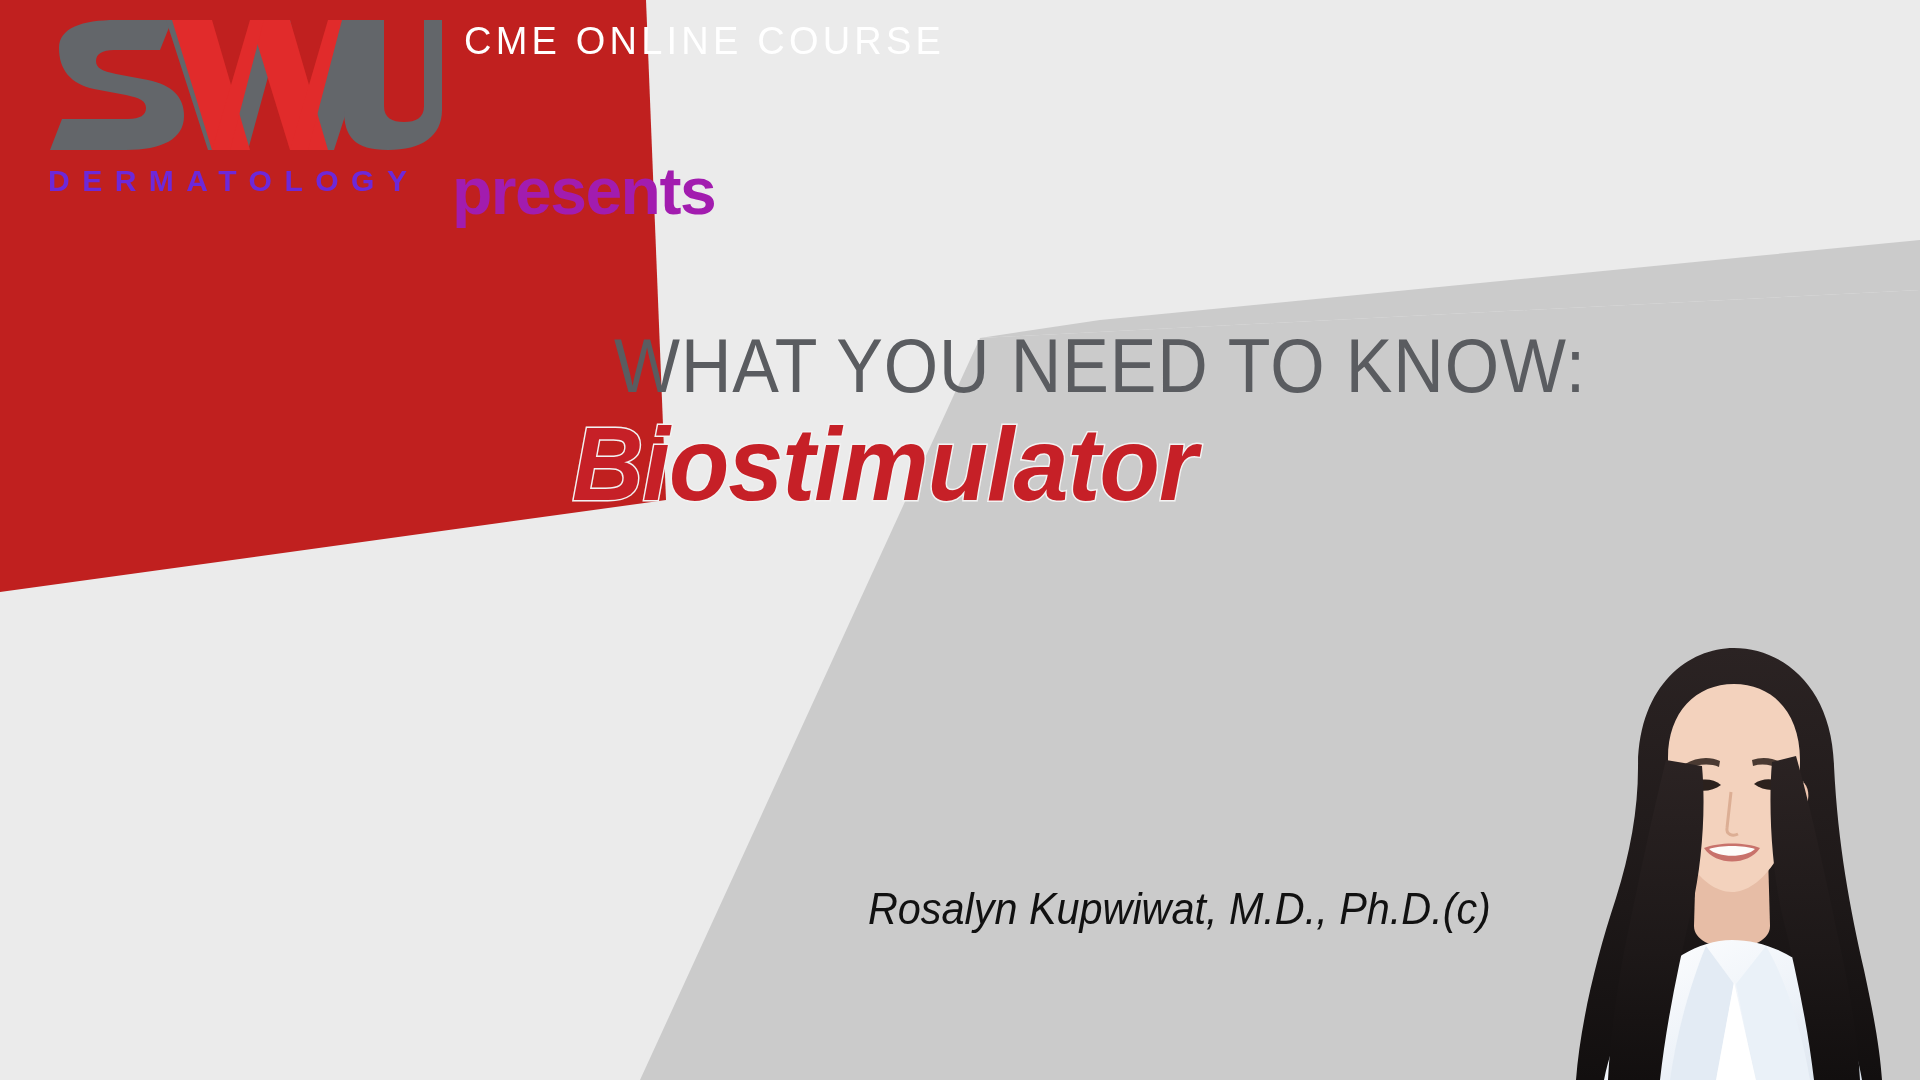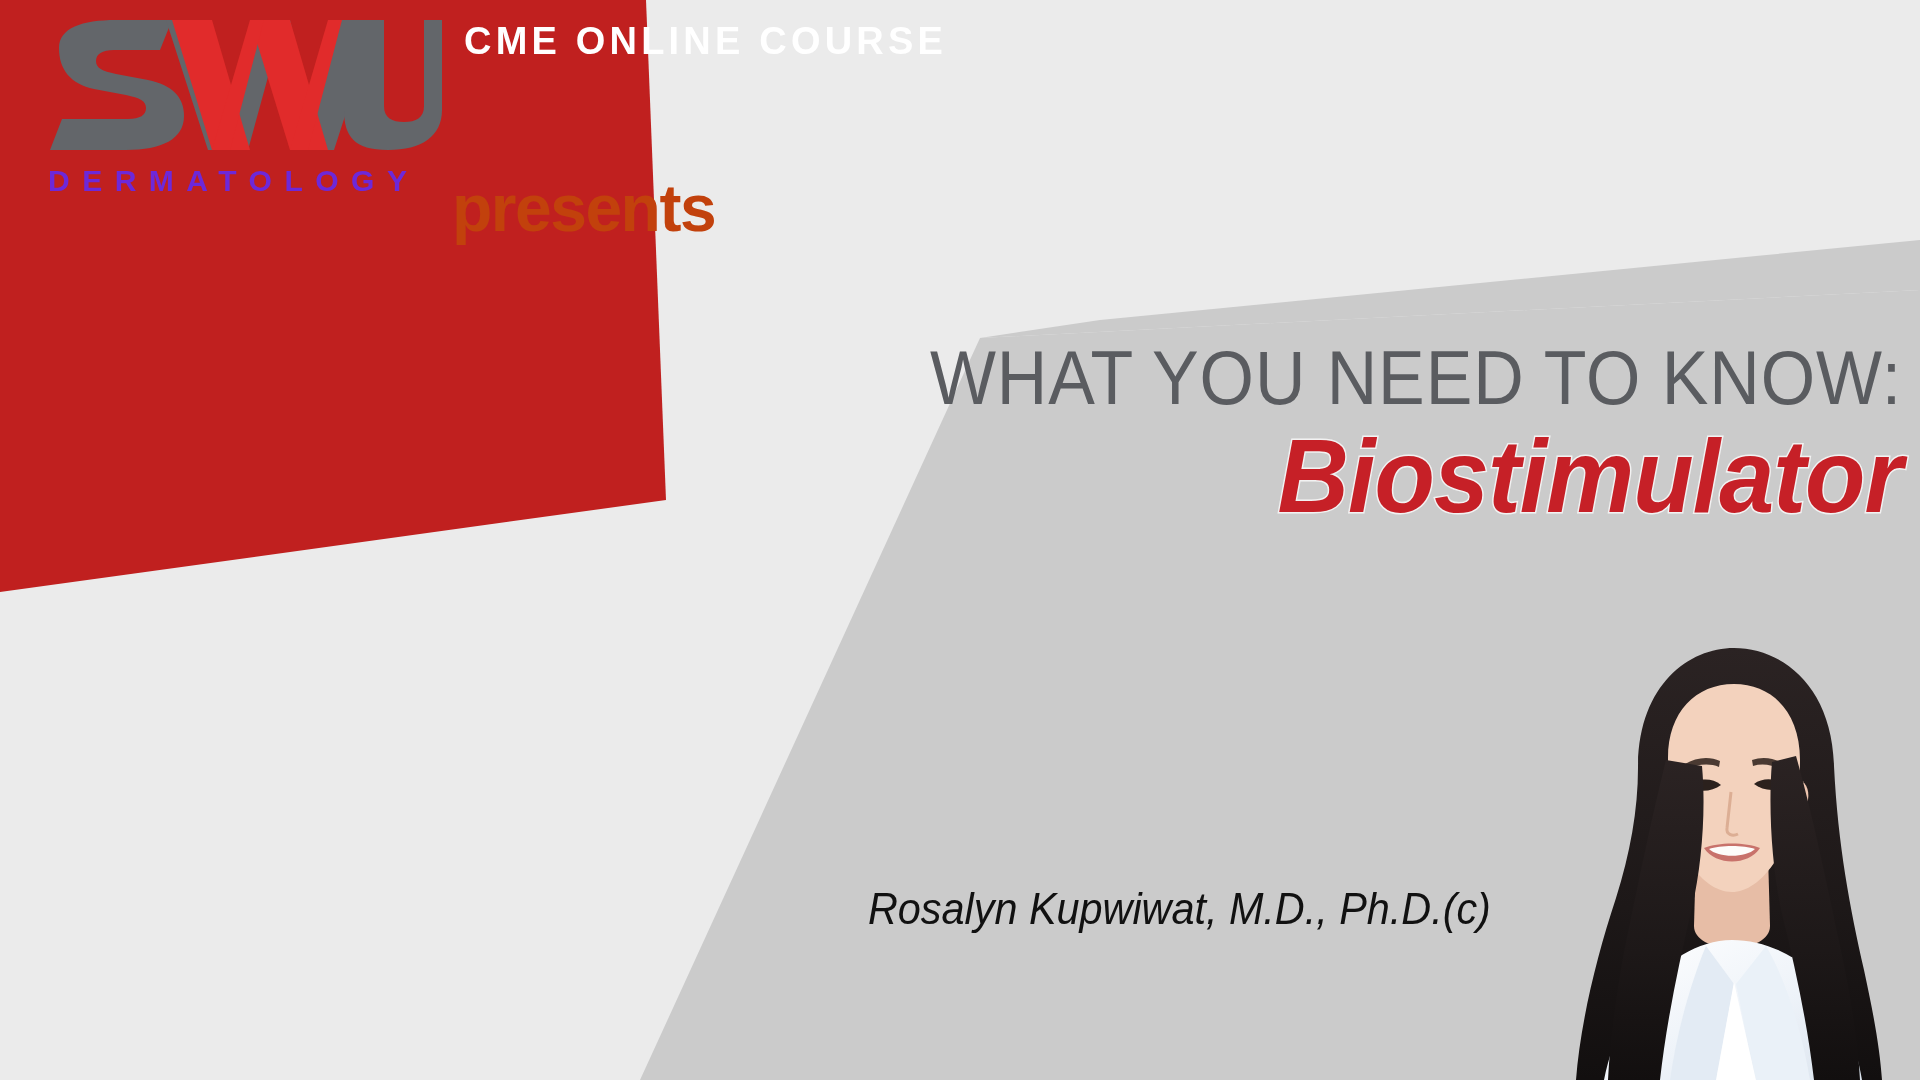--- a/index.html
+++ b/index.html
@@ -49,46 +49,46 @@
     font-family: "Liberation Sans", sans-serif;
     white-space: nowrap;
   }
 
   
   #kicker {
     position: absolute;
     left: 464px;
     top: 20px;
     font-size: 38px;
-    font-weight: 700;
+    font-weight: 400;
     letter-spacing: 4.2px;
     color: #ffffff;
     white-space: nowrap;
     font-family: "Liberation Sans", sans-serif;
   }
 
   
   #presents {
     position: absolute;
     left: 452px;
-    top: 170px;
+    top: 153px;
     font-size: 66px;
     font-weight: 700;
-    color: #c2410c;
+    color: #a21caf;
     letter-spacing: -1.5px;
     white-space: nowrap;
     font-family: "Liberation Sans", sans-serif;
   }
 
   
   #headline {
     position: absolute;
     right: 18px;
-    top: 340px;
-    text-align: right;
+    top: 328px;
+    text-align: left;
     width: 1400px;
   }
   #headline-line1 {
     font-size: 76px;
     font-weight: 400;
     color: #5a5c60;
     letter-spacing: 1px;
     line-height: 1.0;
     white-space: nowrap;
     transform: scaleX(0.92);

